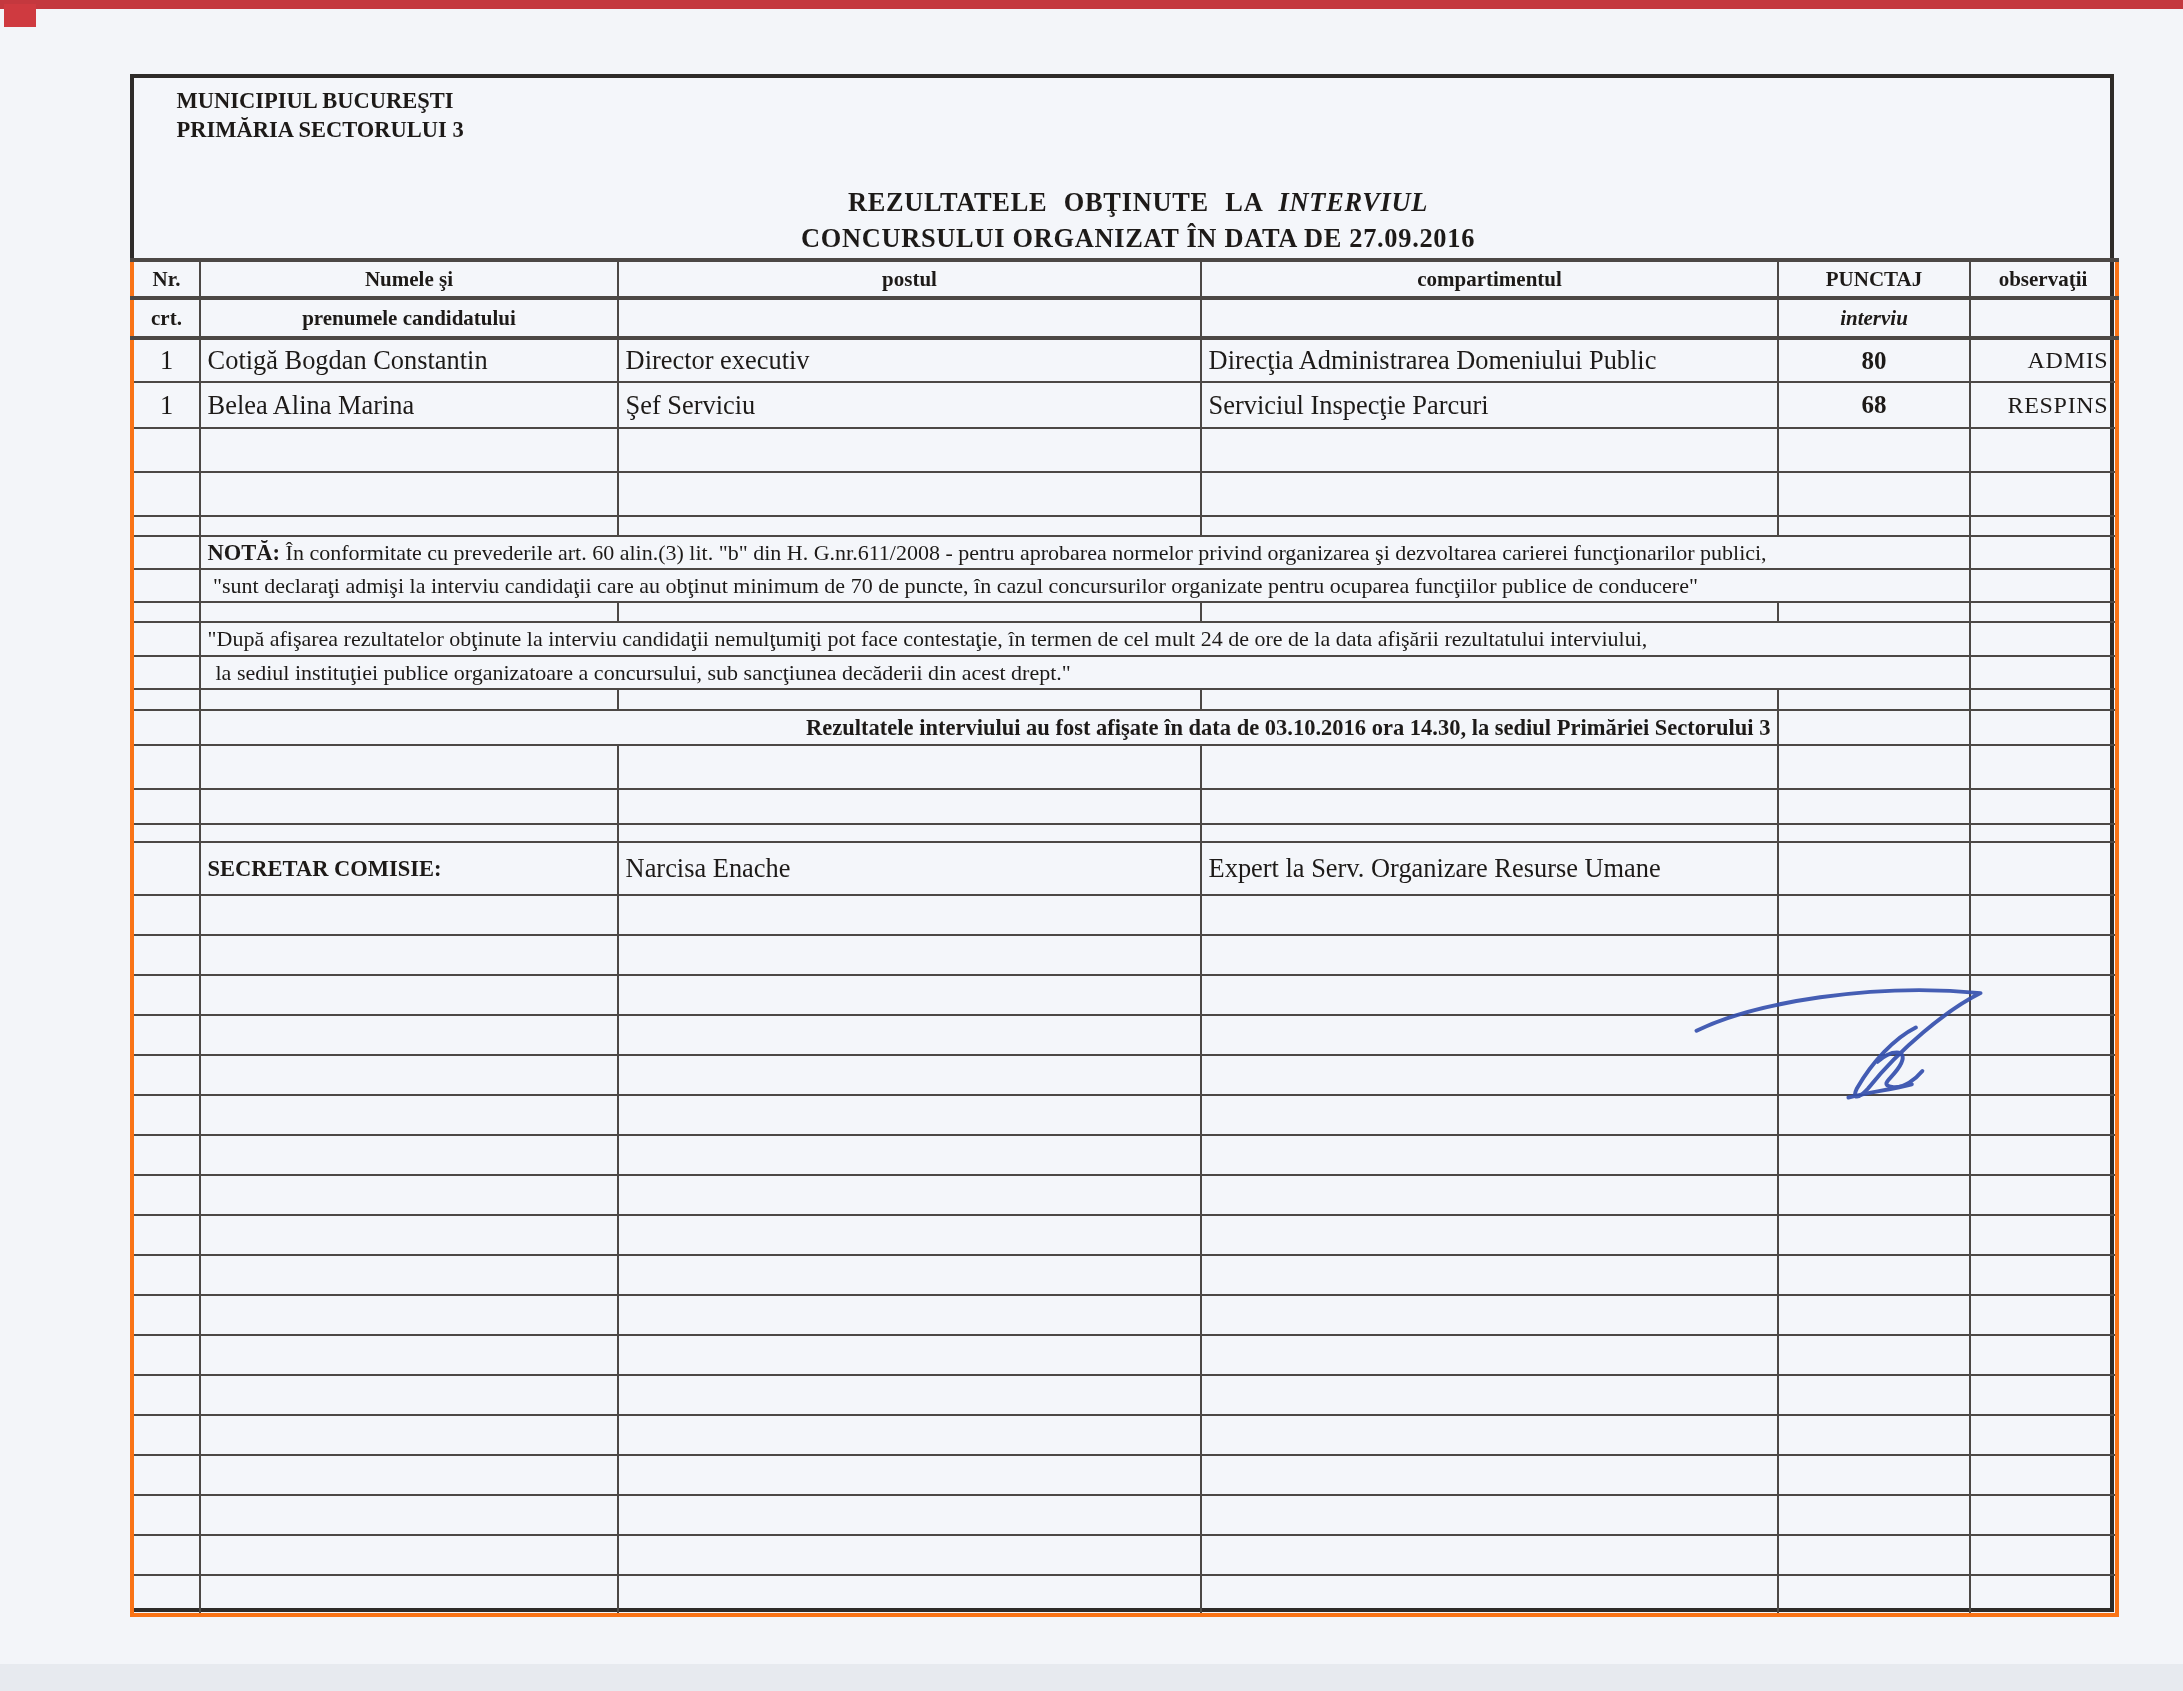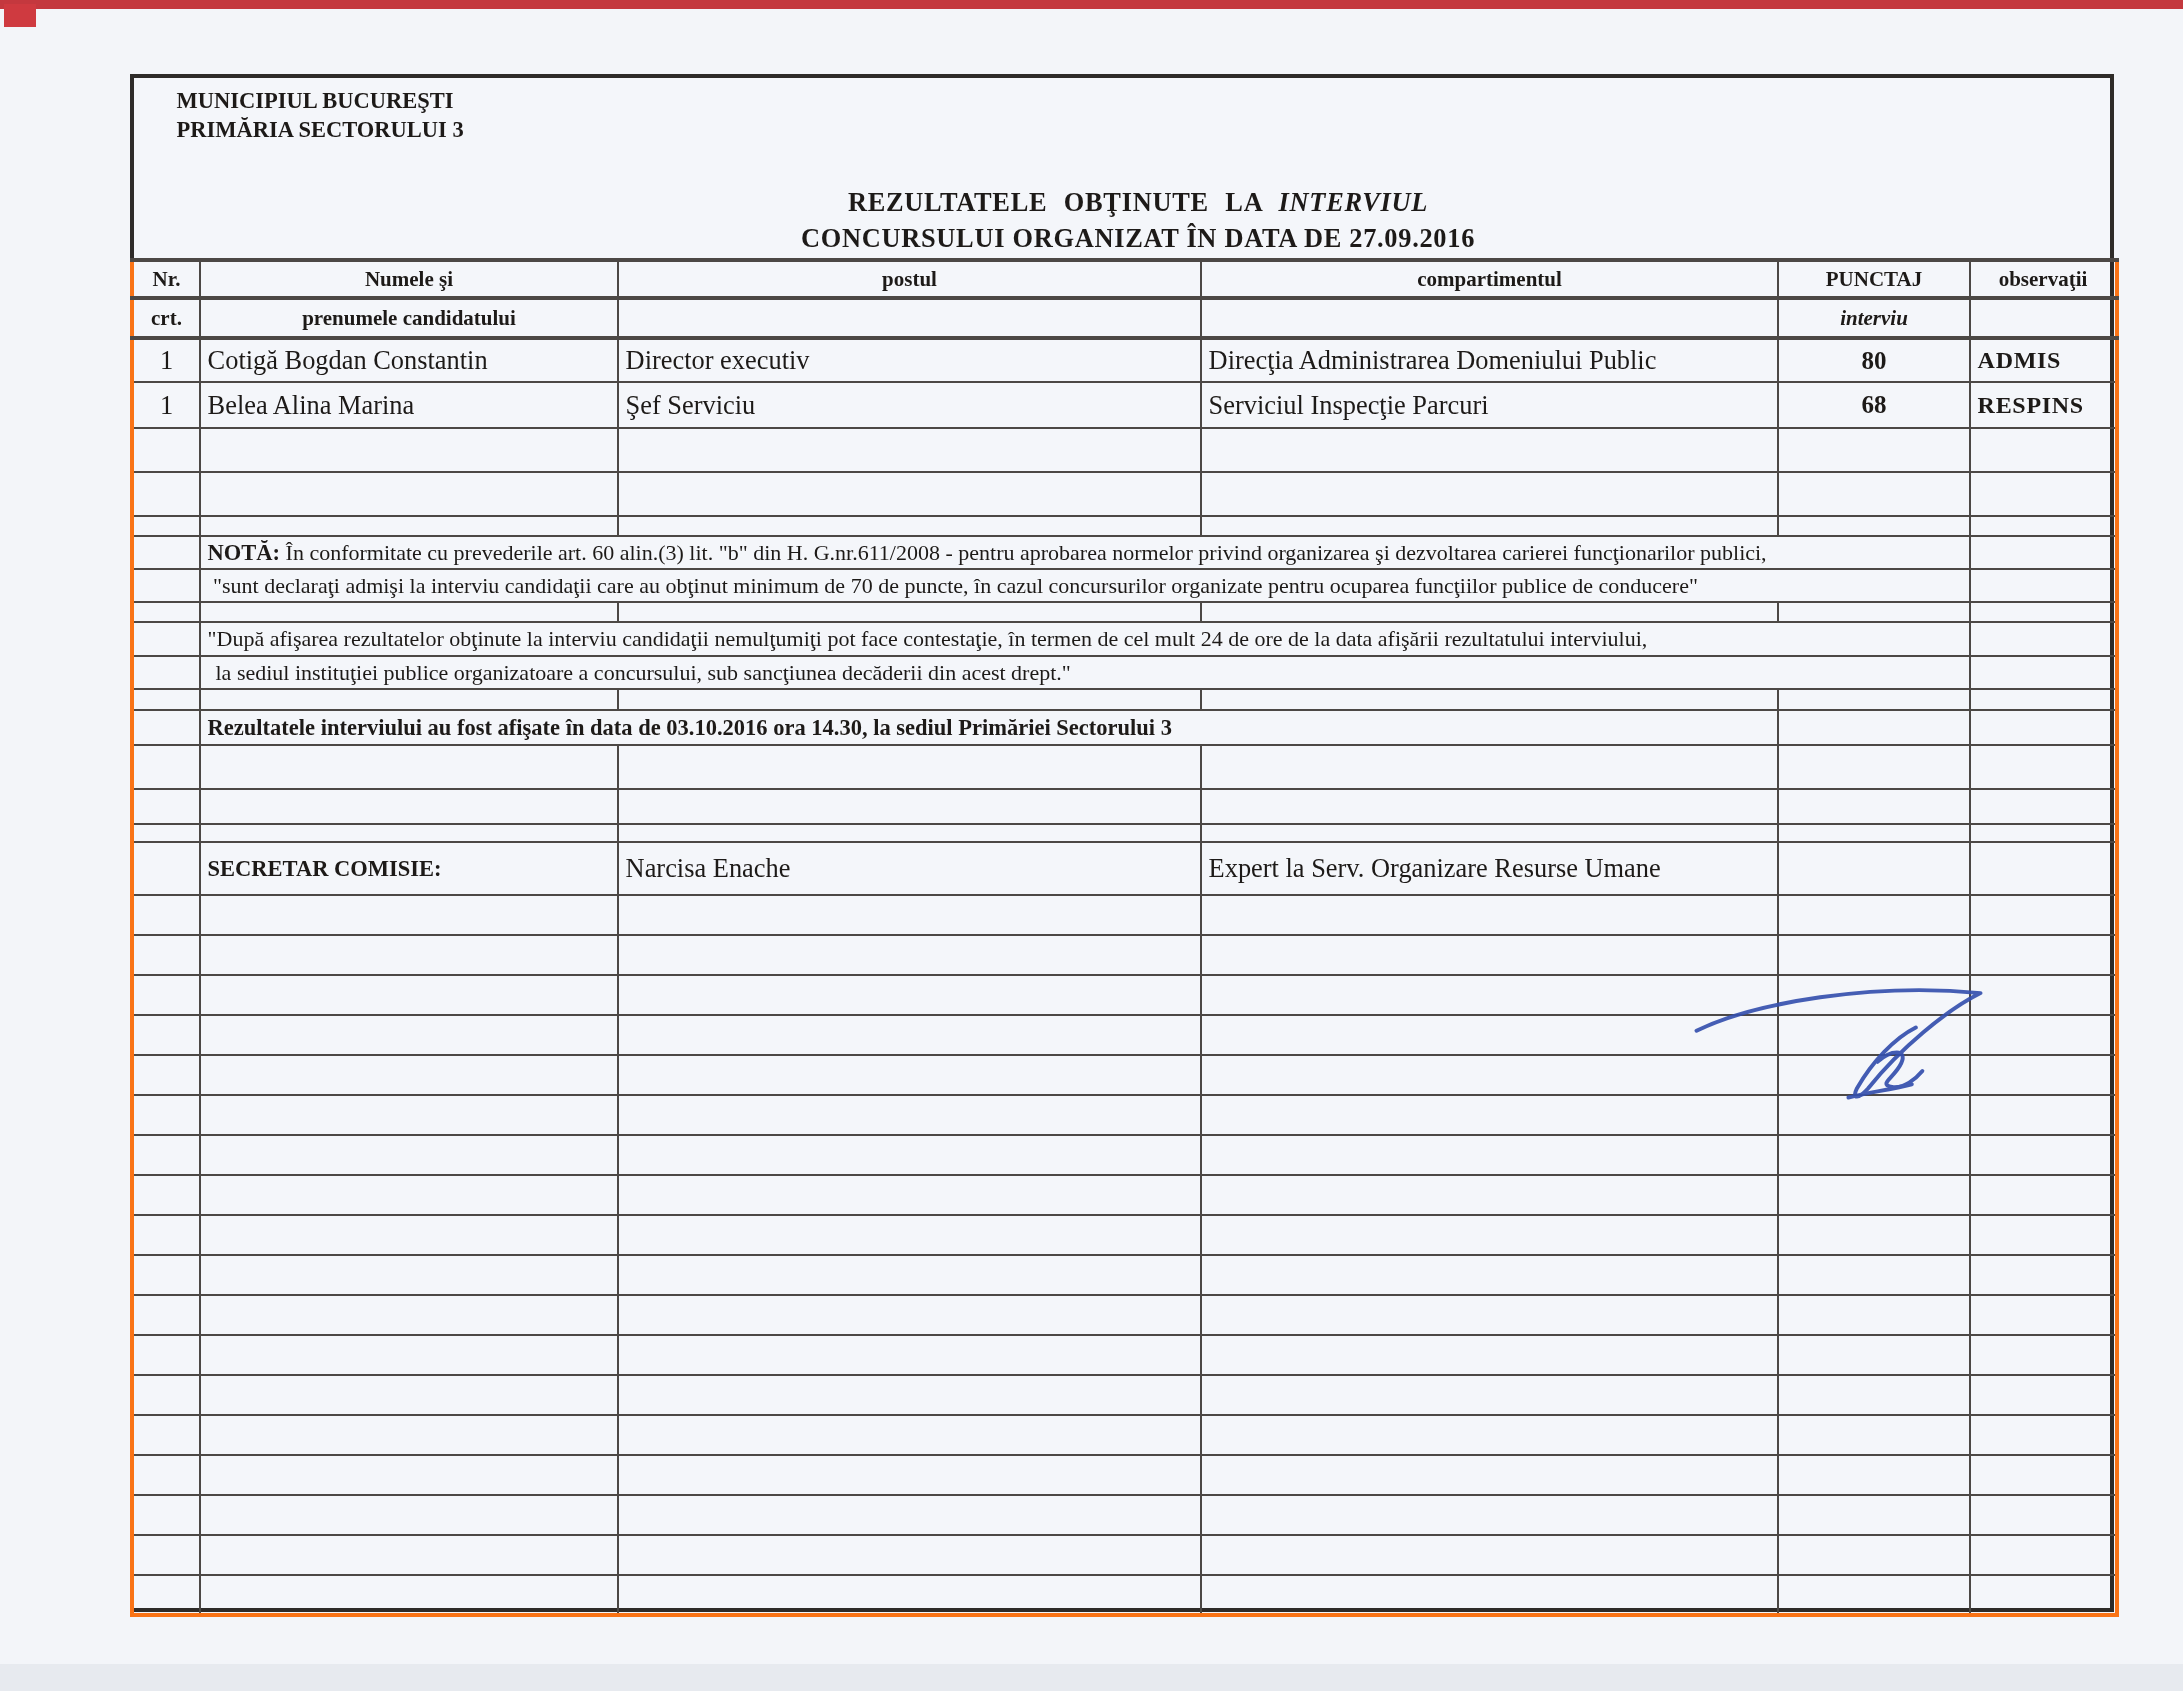--- a/index.html
+++ b/index.html
@@ -34,24 +34,24 @@
     padding:0 6.6px;overflow:hidden;white-space:nowrap;
     vertical-align:middle;box-sizing:border-box;
   }
   tr.h1 td{border-bottom-width:4px;border-top-width:4px;}
   tr.h2 td{border-bottom-width:4px;}
   .c{text-align:center;}
   .hdr{font-weight:bold;font-size:21px;}
   .ital{font-style:italic;font-weight:bold;font-size:21px;}
   .cell-lg{font-size:26.4px;}
   .score{font-weight:bold;font-size:25px;text-align:center;}
-  .result{font-weight:bold;font-size:24px;text-align:left;letter-spacing:0.7px;}
+  .result{font-weight:normal;font-size:24px;text-align:right;letter-spacing:0.7px;}
   .note-txt{font-size:22px;}
   .note-txt b{font-size:22.5px;}
-  .pub{font-weight:bold;font-size:22.5px;}
+  .pub{font-weight:bold;font-size:22.5px;text-align:right;}
   .sec-label{font-weight:bold;font-size:22.5px;}
 
   tr.r-h1{height:38px;}  tr.r-h2{height:40px;}
   tr.r-d1{height:44px;}  tr.r-d2{height:46px;}
   tr.r-e1{height:44px;}  tr.r-e2{height:44px;}
   tr.r-s{height:20px;}
   tr.r-n1{height:33px;}  tr.r-n2{height:33px;}
   tr.r-c1{height:34px;}  tr.r-c2{height:33px;margin-top:44px;}
   tr.r-s2{height:21px;}
   tr.r-rez{height:35px;}

